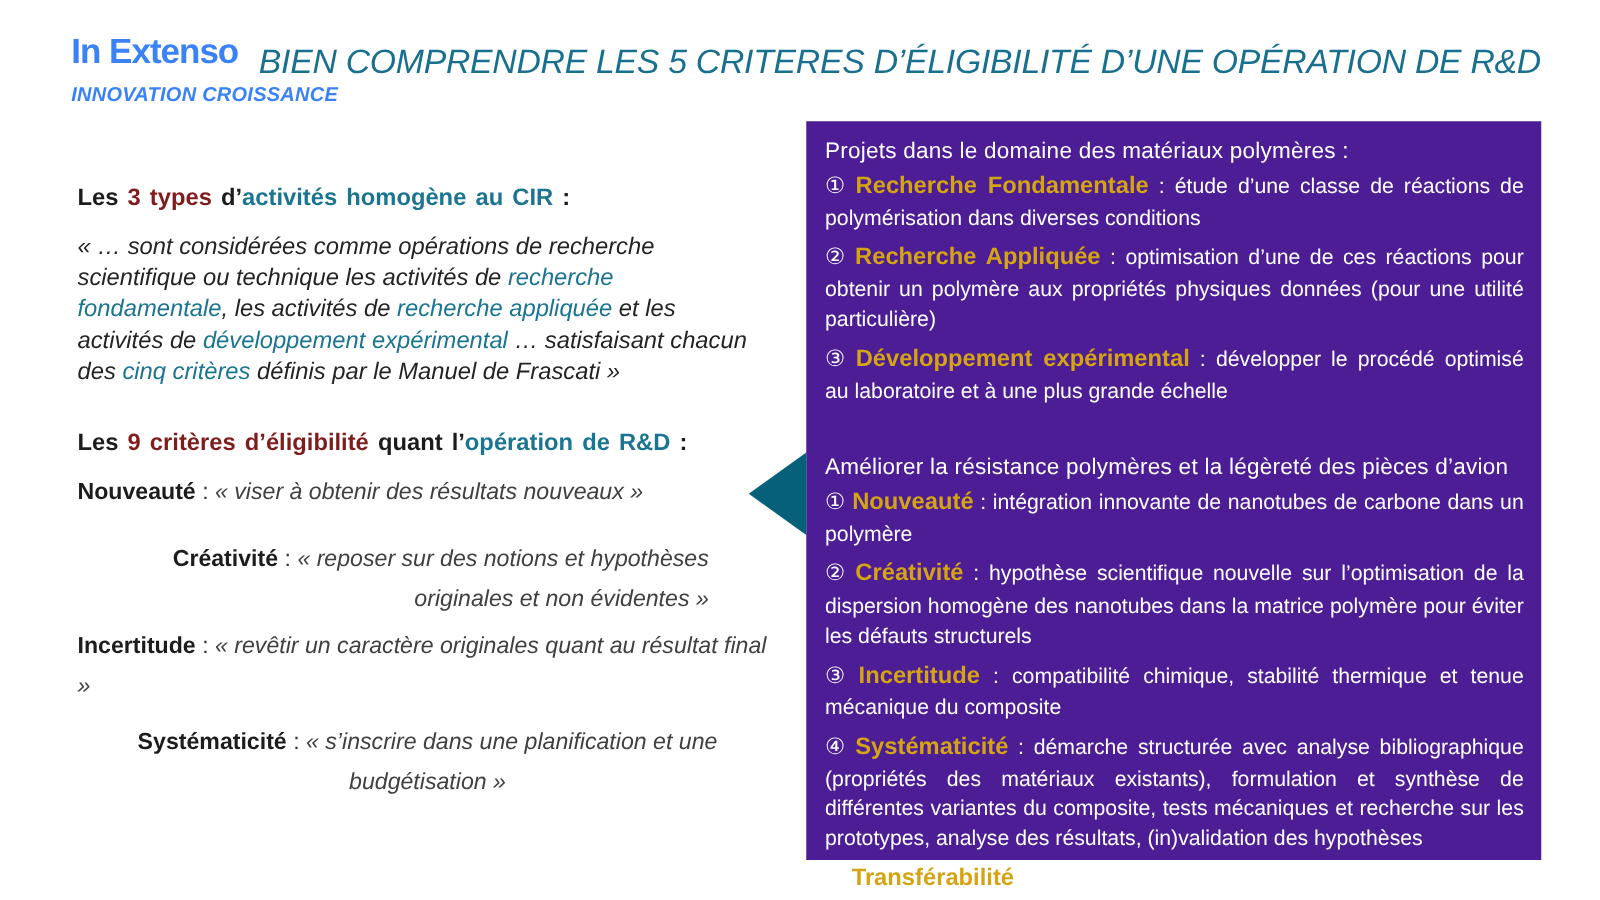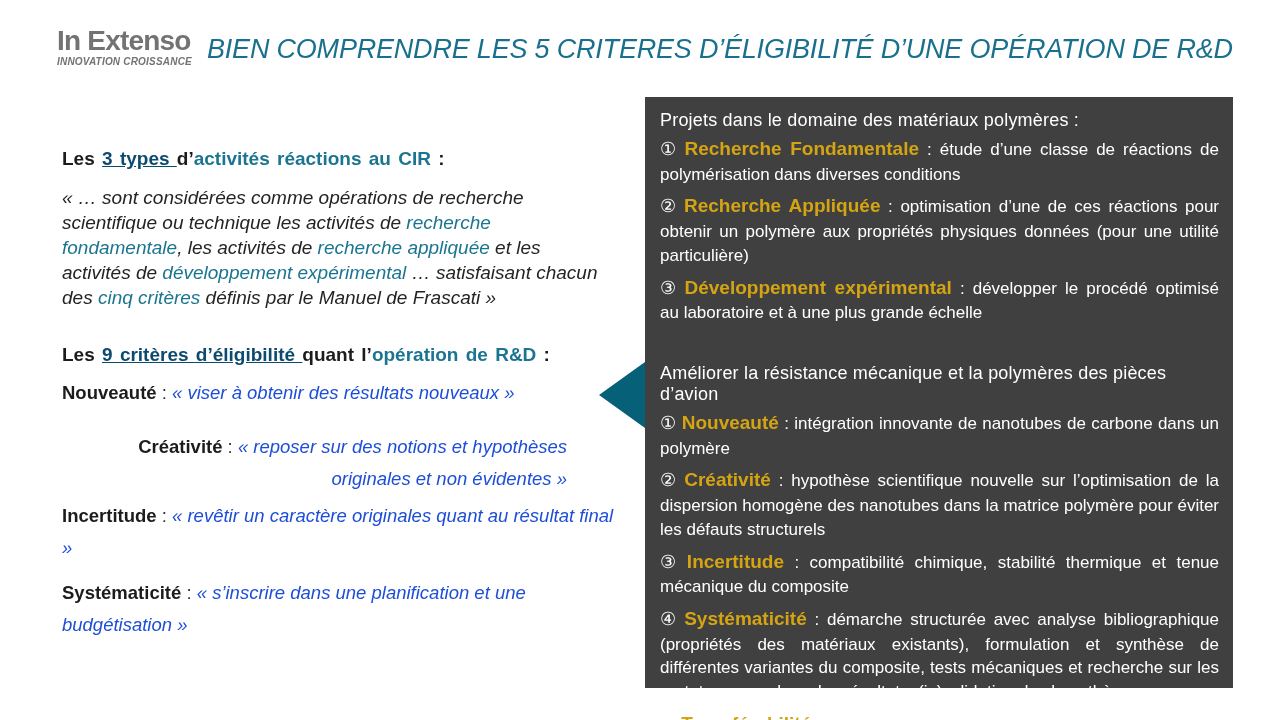--- a/index.html
+++ b/index.html
@@ -6,56 +6,56 @@
   html, body { margin: 0; padding: 0; }
   body {
     width: 1280px; height: 720px;
     background: #ffffff;
     font-family: "Liberation Sans", sans-serif;
     position: relative;
     overflow: hidden;
   }
 
   
-  .logo { position: absolute; left: 57px; top: 27px; color: #737373; }
+  .logo { position: absolute; left: 57px; top: 27px; color: #3b82f6; }
   .logo-name { font-size: 28px; font-weight: bold; letter-spacing: -0.8px; line-height: 1; }
-  .logo-tagline { font-size: 10px; font-weight: bold; font-style: italic; letter-spacing: 0.2px; margin-top: 1px; }
+  .logo-tagline { font-size: 16px; font-weight: bold; font-style: italic; letter-spacing: 0.2px; margin-top: 13px; }
 
   .title {
     position: absolute; left: 207px; top: 34px; margin: 0;
     font-size: 27px; font-weight: normal; font-style: italic;
     color: #19708E; letter-spacing: -0.2px; white-space: nowrap;
   }
 
   
   .left-col { position: absolute; left: 62px; top: 148px; width: 548px; }
   .h-mixed { font-size: 19px; font-weight: bold; margin: 0; color: #1c1c1c; word-spacing: 2px; }
-  .seg-crimson { color: #0c4a6e; text-decoration: underline; }
+  .seg-crimson { color: #7f1d1d; }
   .seg-teal { color: #1B7591; }
   .quote {
     font-size: 19px; font-style: italic; color: #242424;
     line-height: 1.32; margin: 15px 0 0 0;
   }
 
   .criteria { position: absolute; left: 62px; top: 344px; width: 560px; }
   .criterion { font-size: 18.5px; line-height: 1.72; }
   .crit-1 { margin-top: 11px; }
   .crit-2 { margin-top: 22px; width: 505px; text-align: right; }
   .crit-3 { margin-top: 6px; }
-  .crit-4 { margin-top: 13px; }
+  .crit-4 { margin-top: 13px; text-align: center; }
   .crit-5 { margin-top: 11px; width: 525px; }
   .crit-term { font-weight: bold; color: #1c1c1c; font-style: normal; }
   .crit-sep { color: #333333; }
-  .crit-def { font-style: italic; color: #1d4ed8; }
+  .crit-def { font-style: italic; color: #404040; }
 
   
   .teal-box {
     position: absolute; left: 645px; top: 97px;
     width: 588px; height: 591px;
-    background: #404040; color: #ffffff;
+    background: #4c1d95; color: #ffffff;
     padding: 13px 14px 10px 15px;
   }
   .arrow {
     position: absolute; left: -46px; top: 265px;
     width: 0; height: 0;
     border-top: 33px solid transparent;
     border-bottom: 33px solid transparent;
     border-right: 46px solid #066078;
   }
   .box-heading { font-size: 18px; margin: 0 0 5px 0; letter-spacing: 0.2px; }
@@ -70,21 +70,21 @@
 <div class="slide">
 
   <div class="logo">
     <div class="logo-name">In Extenso</div>
     <div class="logo-tagline">INNOVATION CROISSANCE</div>
   </div>
 
   <h1 class="title">BIEN COMPRENDRE LES 5 CRITERES D’ÉLIGIBILITÉ D’UNE OPÉRATION DE R&amp;D</h1>
 
   <section class="left-col">
-    <p class="h-mixed"><span>Les </span><span class="seg-crimson">3 types </span><span>d’</span><span class="seg-teal">activités réactions au CIR</span><span> :</span></p>
+    <p class="h-mixed"><span>Les </span><span class="seg-crimson">3 types </span><span>d’</span><span class="seg-teal">activités homogène au CIR</span><span> :</span></p>
     <p class="quote"><span>« … sont considérées comme opérations de recherche scientifique ou technique les activités de </span><span class="seg-teal">recherche fondamentale</span><span>, les activités de </span><span class="seg-teal">recherche appliquée</span><span> et les activités de </span><span class="seg-teal">développement expérimental</span><span> … satisfaisant chacun des </span><span class="seg-teal">cinq critères</span><span> définis par le Manuel de Frascati »</span></p>
   </section>
 
   <section class="criteria">
     <p class="h-mixed"><span>Les </span><span class="seg-crimson">9 critères d’éligibilité </span><span>quant l’</span><span class="seg-teal">opération de R&amp;D</span><span> :</span></p>
 
     <div class="criterion crit-1"><span class="crit-term">Nouveauté</span><span class="crit-sep"> : </span><span class="crit-def">« viser à obtenir des résultats nouveaux »</span></div>
     <div class="criterion crit-2"><span class="crit-term">Créativité</span><span class="crit-sep"> : </span><span class="crit-def">« reposer sur des notions et hypothèses originales et non évidentes »</span></div>
     <div class="criterion crit-3"><span class="crit-term">Incertitude</span><span class="crit-sep"> : </span><span class="crit-def">« revêtir un caractère originales quant au résultat final »</span></div>
     <div class="criterion crit-4"><span class="crit-term">Systématicité</span><span class="crit-sep"> : </span><span class="crit-def">« s’inscrire dans une planification et une budgétisation »</span></div>
@@ -94,21 +94,21 @@
     <div class="arrow"></div>
 
     <div>
       <p class="box-heading">Projets dans le domaine des matériaux polymères :</p>
       <p class="box-item"><span class="num">①</span><span class="term">Recherche Fondamentale</span><span> : </span><span>étude d’une classe de réactions de polymérisation dans diverses conditions</span></p>
       <p class="box-item"><span class="num">②</span><span class="term">Recherche Appliquée</span><span> : </span><span>optimisation d’une de ces réactions pour obtenir un polymère aux propriétés physiques données (pour une utilité particulière)</span></p>
       <p class="box-item"><span class="num">③</span><span class="term">Développement expérimental</span><span> : </span><span>développer le procédé optimisé au laboratoire et à une plus grande échelle</span></p>
     </div>
 
     <div class="box-section-2">
-      <p class="box-heading">Améliorer la résistance mécanique et la polymères des pièces d’avion</p>
+      <p class="box-heading">Améliorer la résistance polymères et la légèreté des pièces d’avion</p>
       <p class="box-item"><span class="num">①</span><span class="term">Nouveauté</span><span> : </span><span>intégration innovante de nanotubes de carbone dans un polymère</span></p>
       <p class="box-item"><span class="num">②</span><span class="term">Créativité</span><span> : </span><span>hypothèse scientifique nouvelle sur l’optimisation de la dispersion homogène des nanotubes dans la matrice polymère pour éviter les défauts structurels</span></p>
       <p class="box-item"><span class="num">③</span><span class="term">Incertitude</span><span> : </span><span>compatibilité chimique, stabilité thermique et tenue mécanique du composite</span></p>
       <p class="box-item"><span class="num">④</span><span class="term">Systématicité</span><span> : </span><span>démarche structurée avec analyse bibliographique (propriétés des matériaux existants), formulation et synthèse de différentes variantes du composite, tests mécaniques et recherche sur les prototypes, analyse des résultats, (in)validation des hypothèses</span></p>
       <p class="box-item"><span class="num">⑤</span><span class="term">Transférabilité</span><span> : </span><span>publication d’un article scientifique, autre application possible dans l’automobile</span></p>
     </div>
   </aside>
 
 </div>
 

